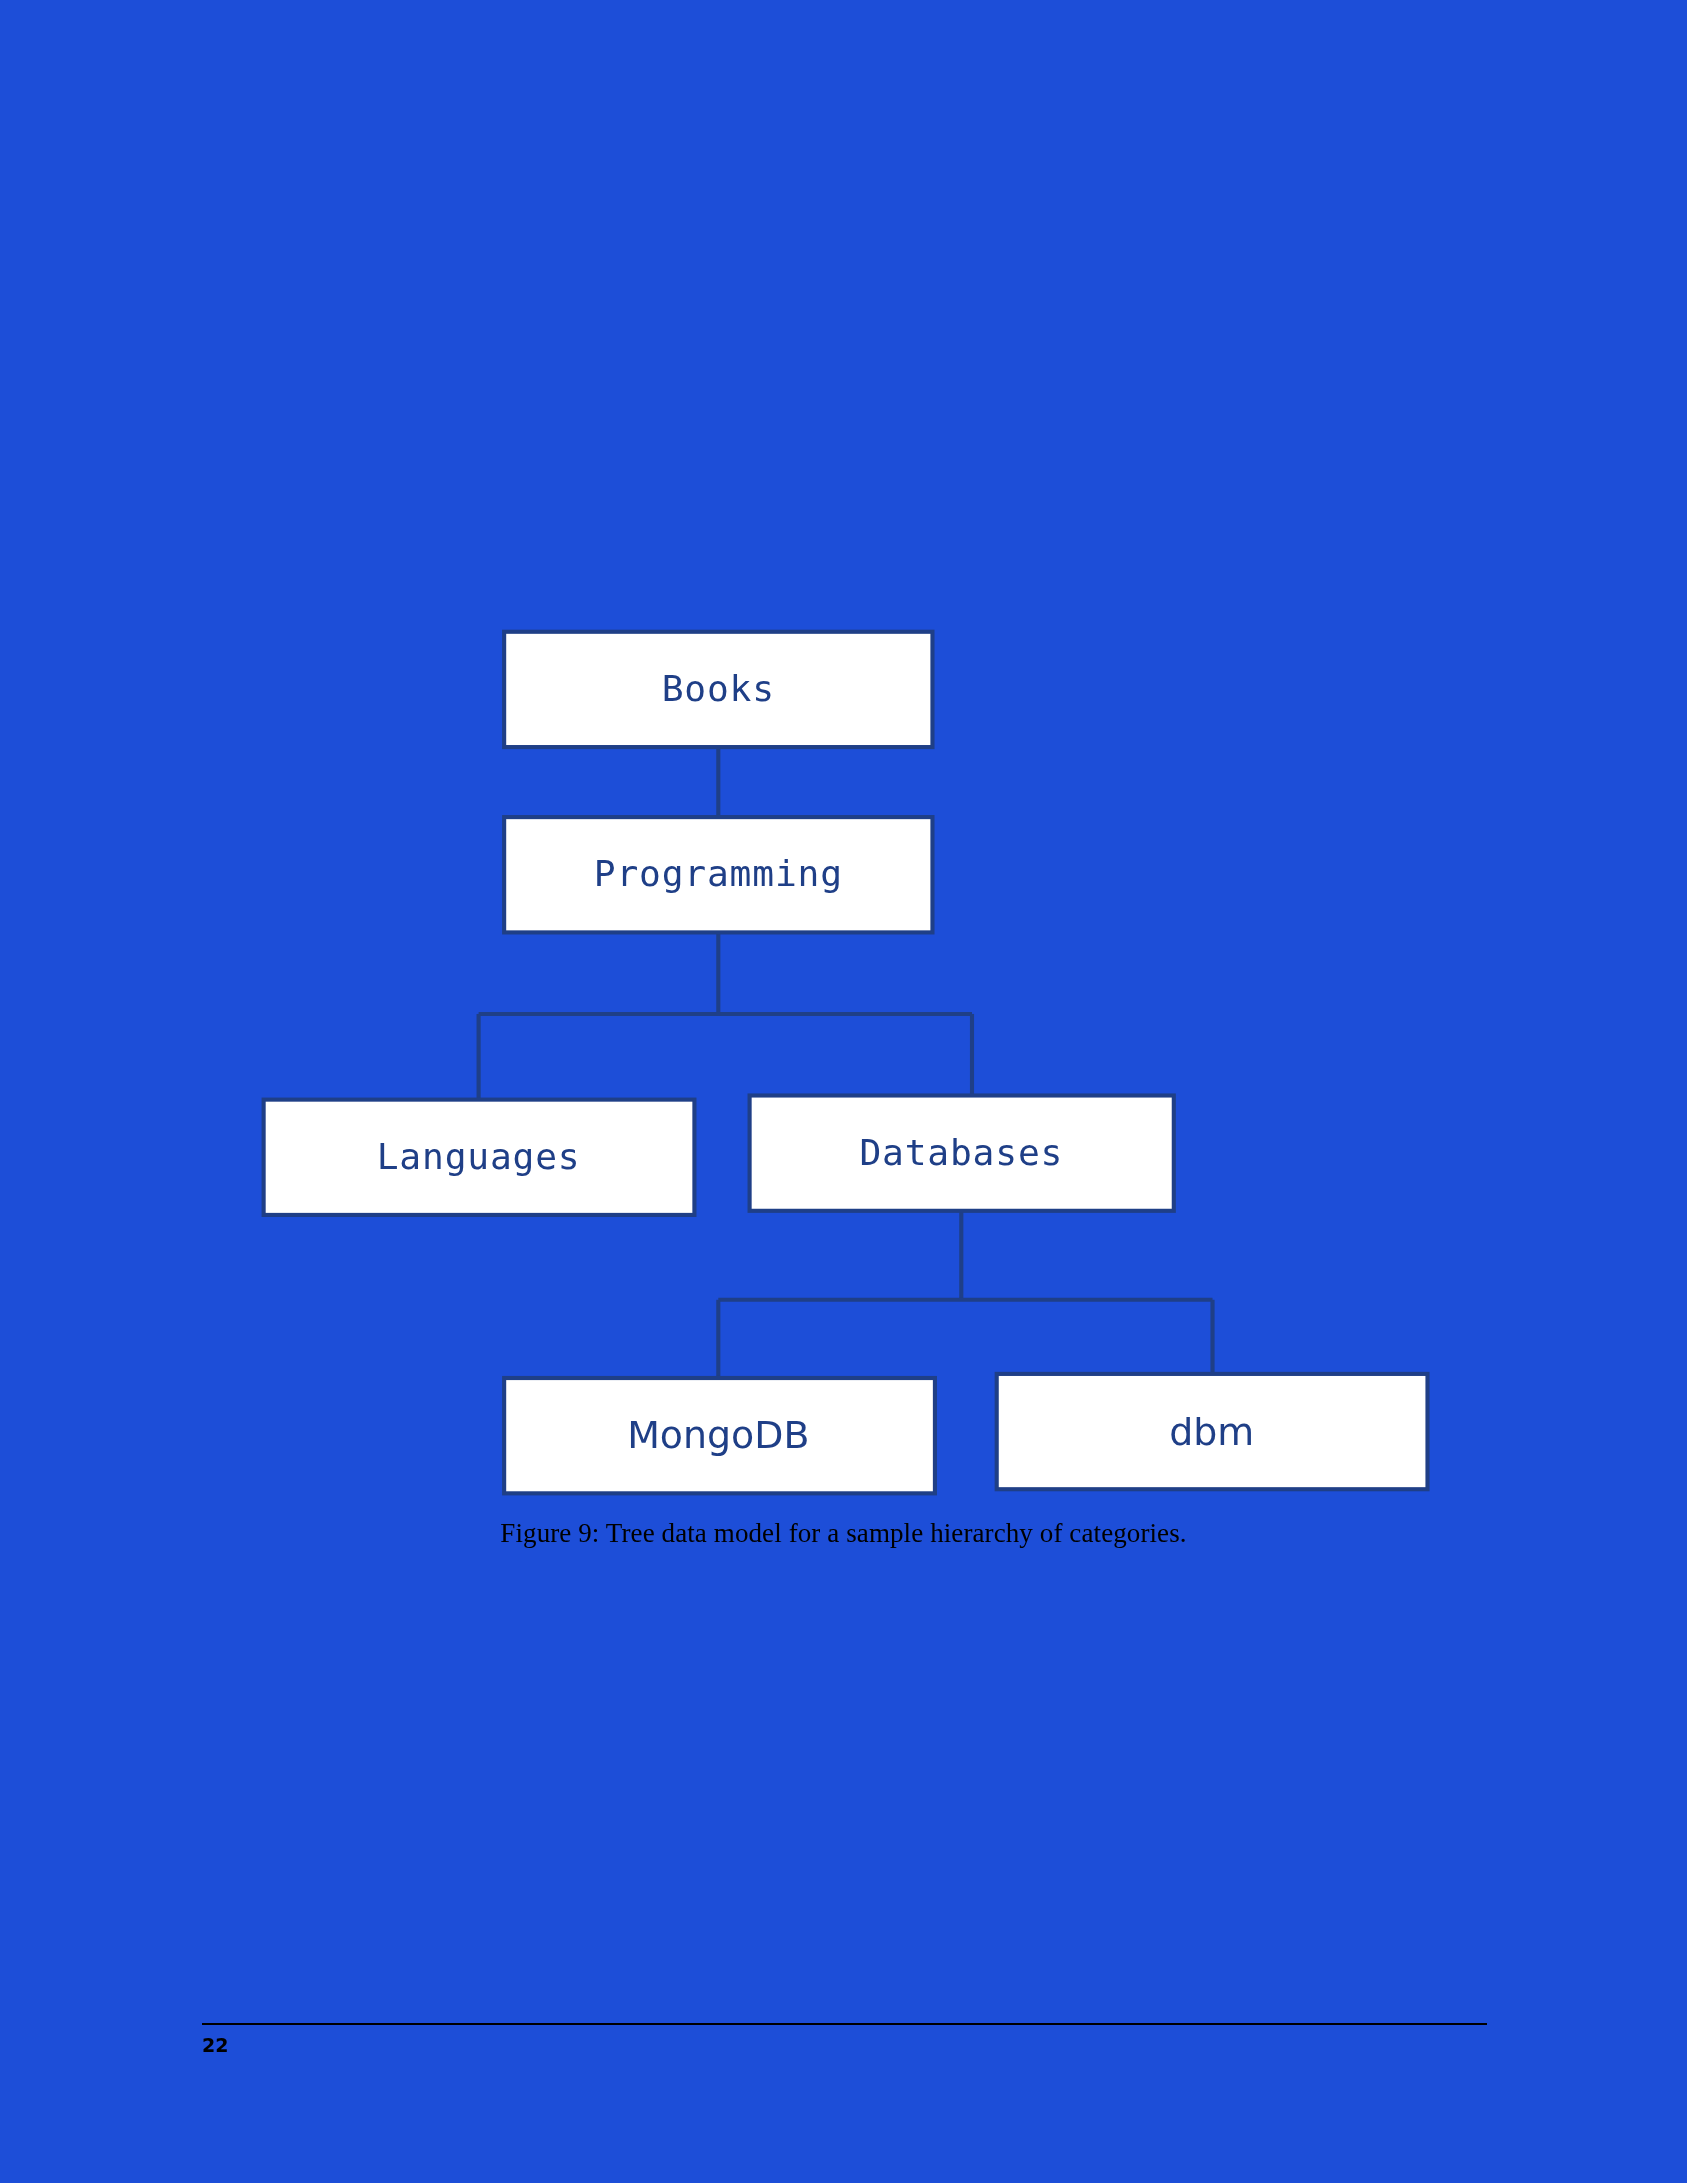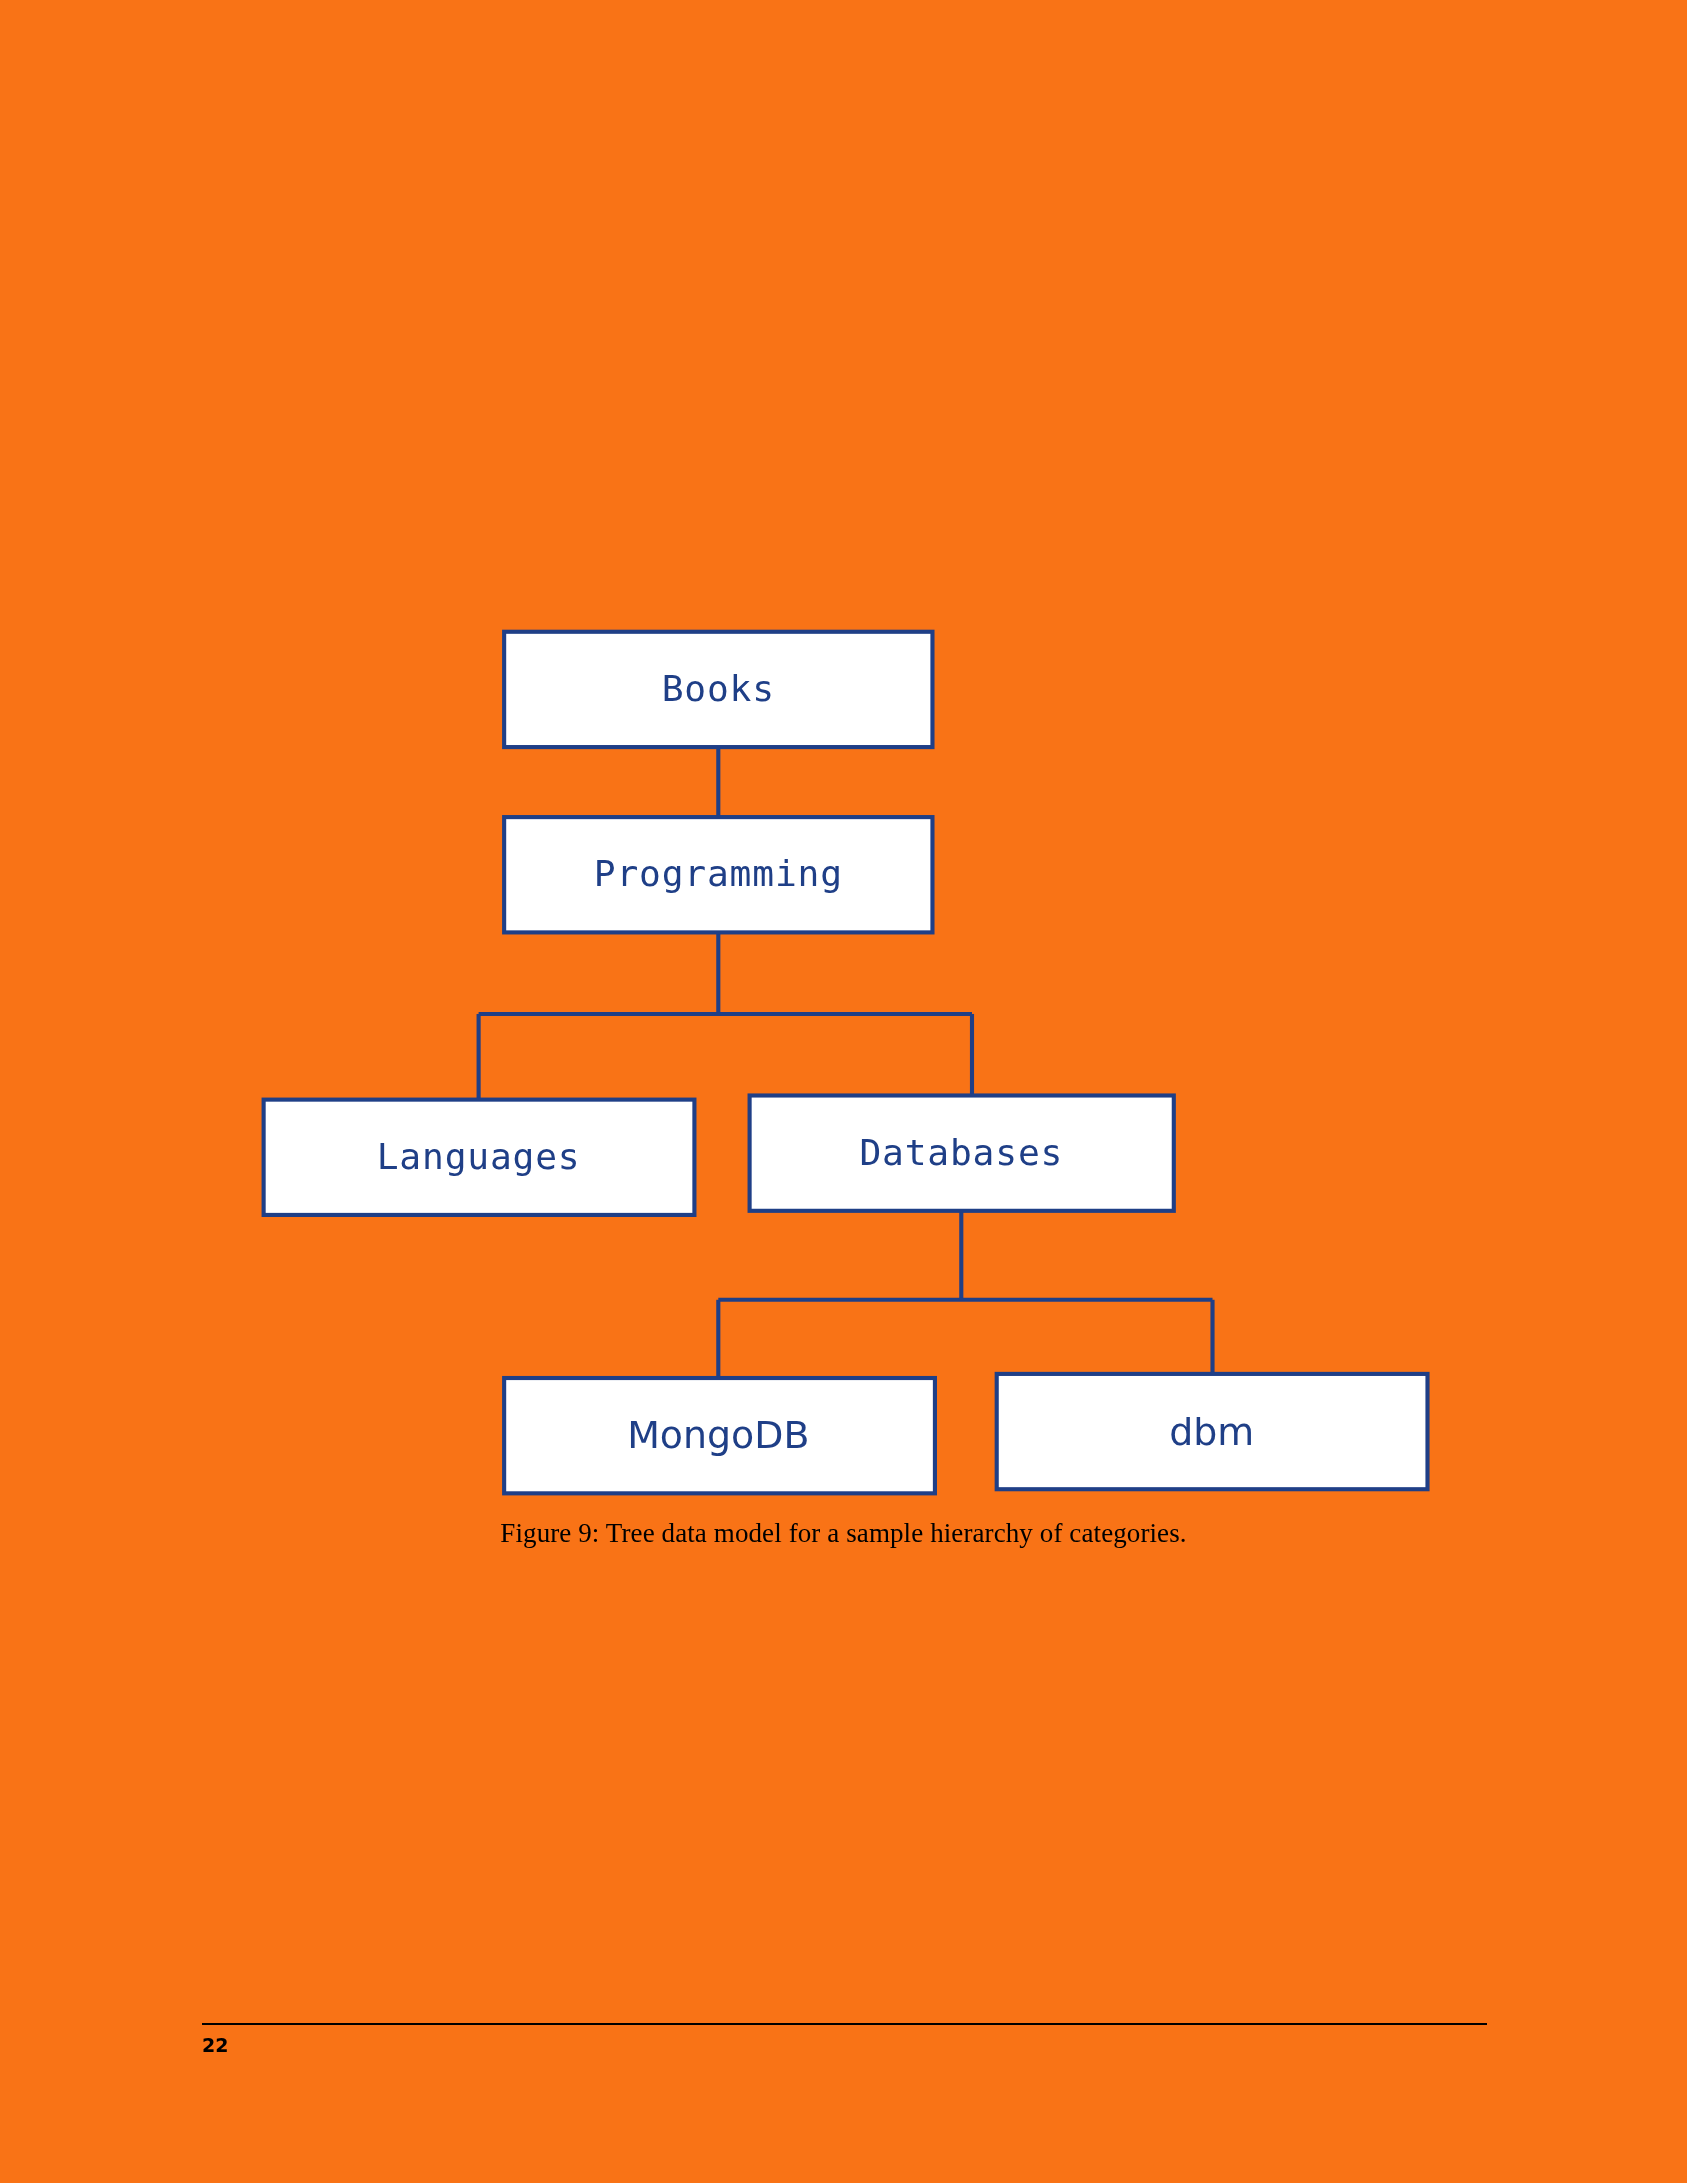--- a/index.html
+++ b/index.html
@@ -12,21 +12,21 @@
     height: 2183px;
     position: relative;
     font-family: "Liberation Sans", sans-serif;
     overflow: hidden;
   }
 
   
   #page {
     position: absolute;
     inset: 0;
-    background: #f97316;
+    background: #1d4ed8;
   }
 
   
   #figure-block {
     position: absolute;
     left: 0;
     top: 0;
     width: 1687px;
     height: 2183px;
   }

